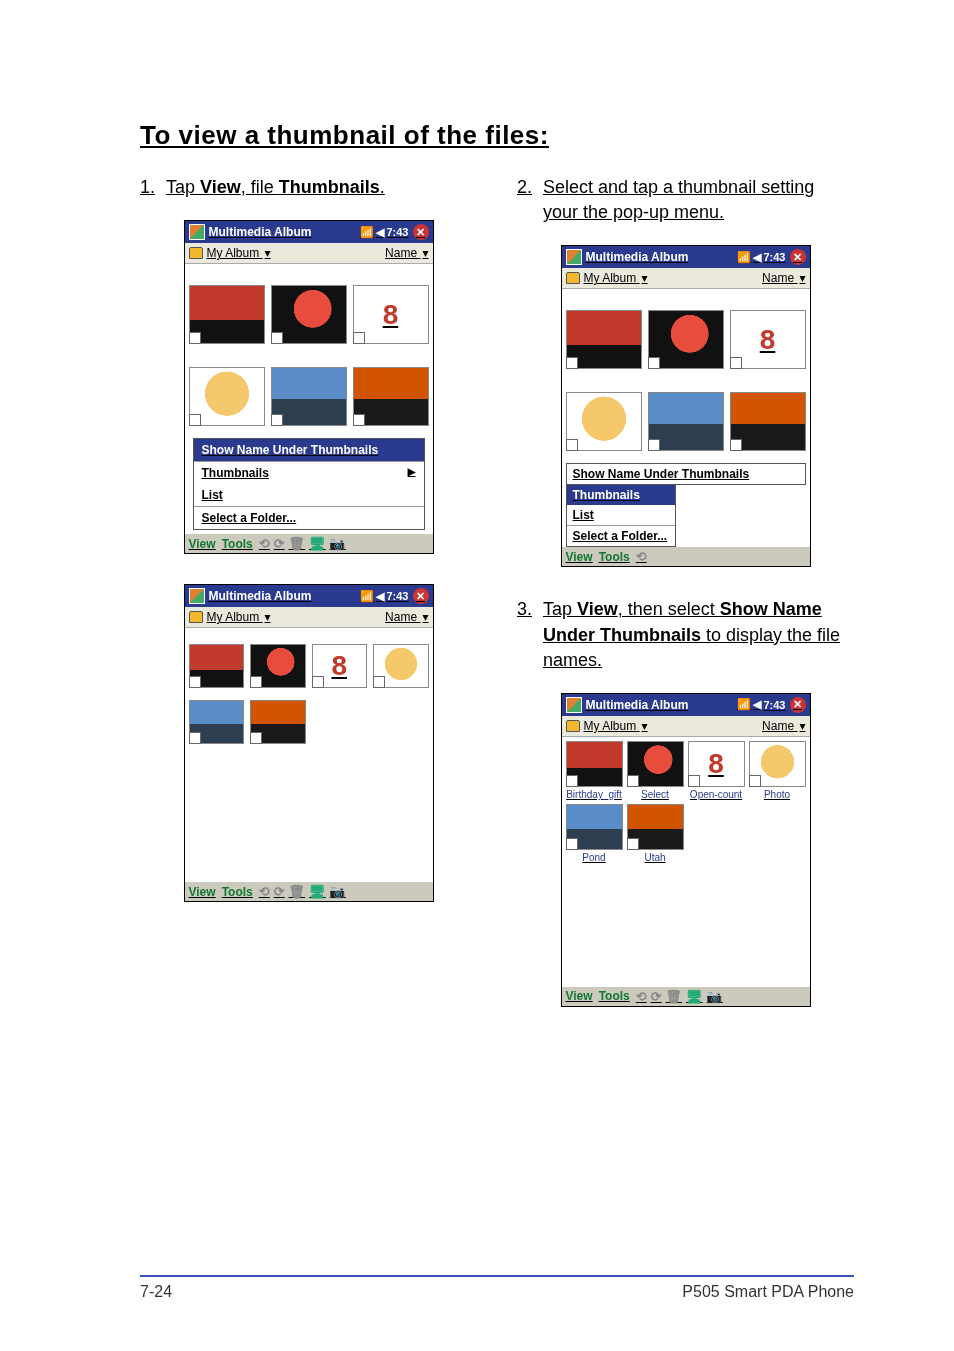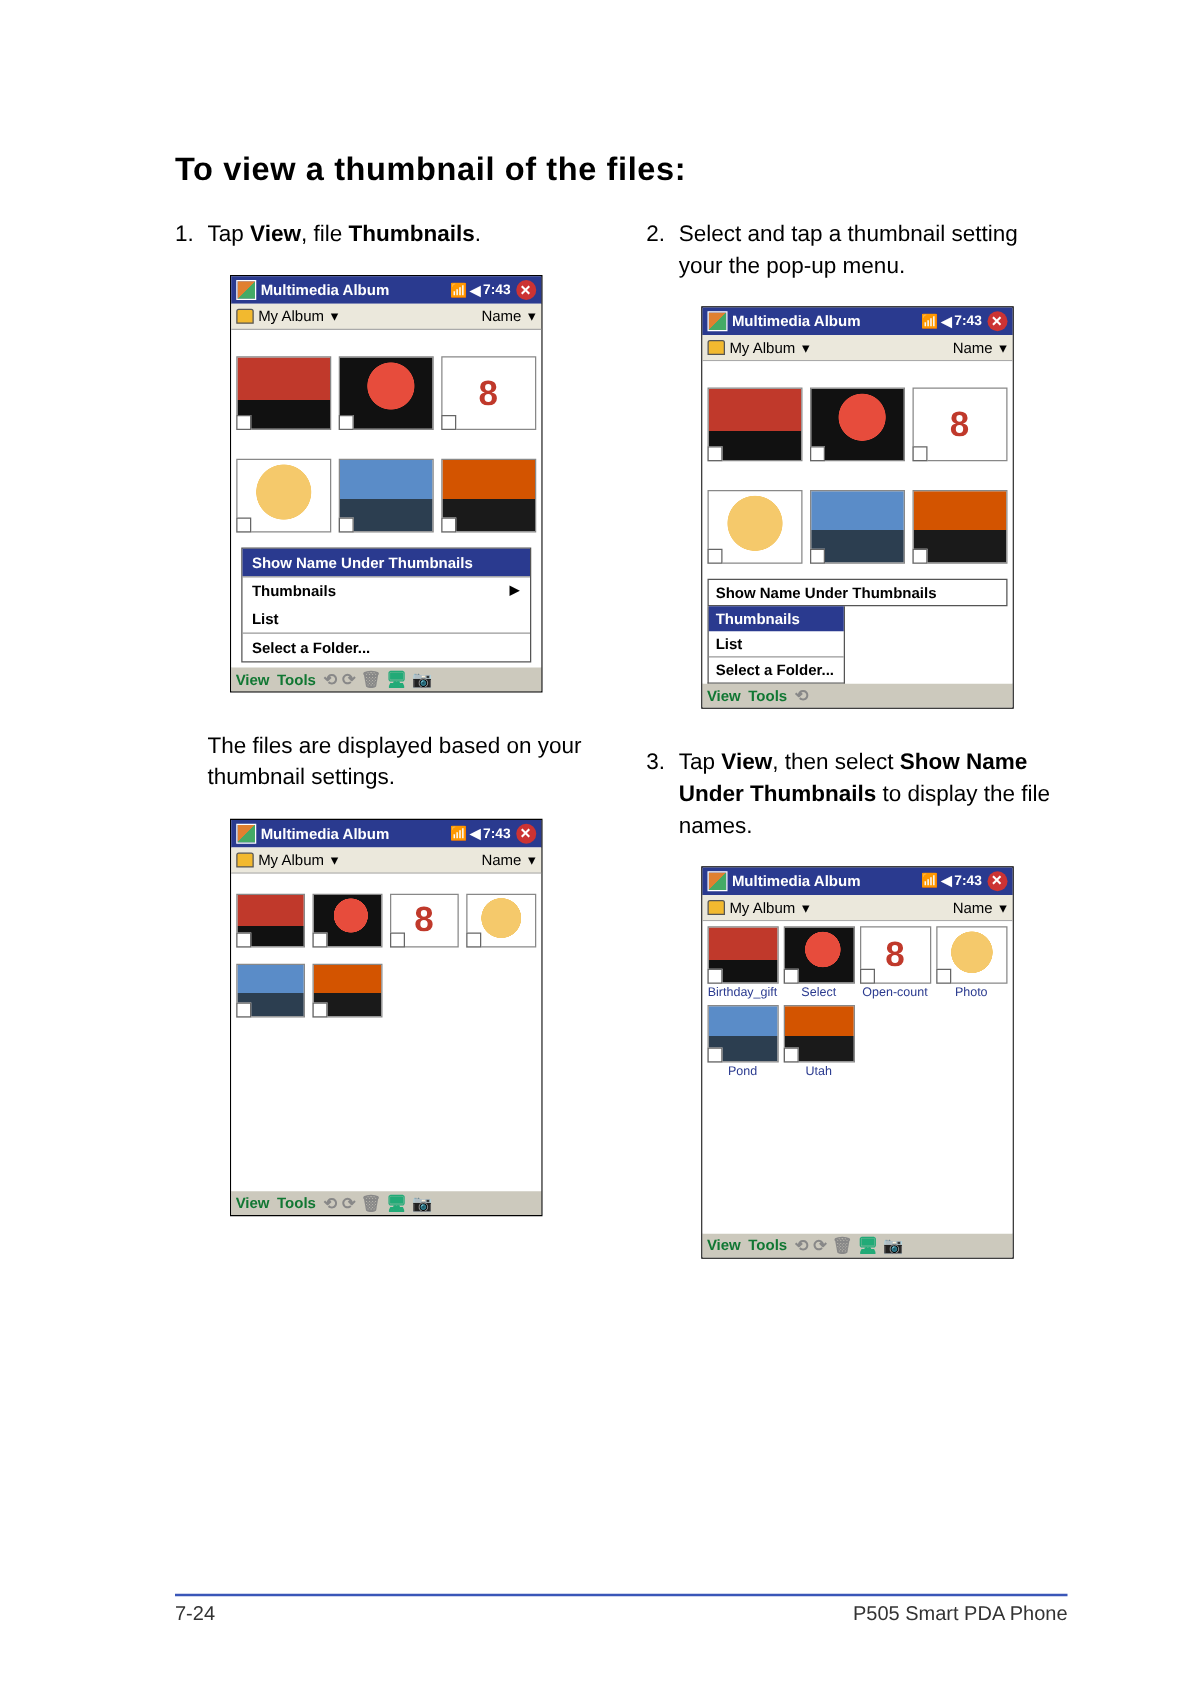--- a/index.html
+++ b/index.html
@@ -6,20 +6,21 @@
 body {
   font-family: Arial, Helvetica, sans-serif;
   background: #fff;
   width: 954px;
   height: 1351px;
   position: relative;
   color: #000;
 }
 .page {
   padding: 120px 100px 0 140px;
+  text-decoration: underline;
 }
 h2.section-title {
   font-size: 26px;
   font-weight: bold;
   letter-spacing: 0.5px;
   margin-bottom: 24px;
 }
 .columns {
   display: flex;
   gap: 40px;
@@ -244,21 +245,20 @@
           <span class="icons">
             <span>⟲</span>
             <span>⟳</span>
             <span>🗑</span>
             <span class="color">🖥</span>
             <span class="color">📷</span>
           </span>
         </div>
       </div>
 
-      <div class="paragraph">The files are displayed based on your thumbnail settings.</div>
 
       <div class="pda">
         <div class="titlebar">
           <div class="app-icon"></div>
           <span class="title-text">Multimedia Album</span>
           <div class="status-icons">
             <span>📶</span>
             <span>◀︎</span>
             <span>7:43</span>
           </div>

